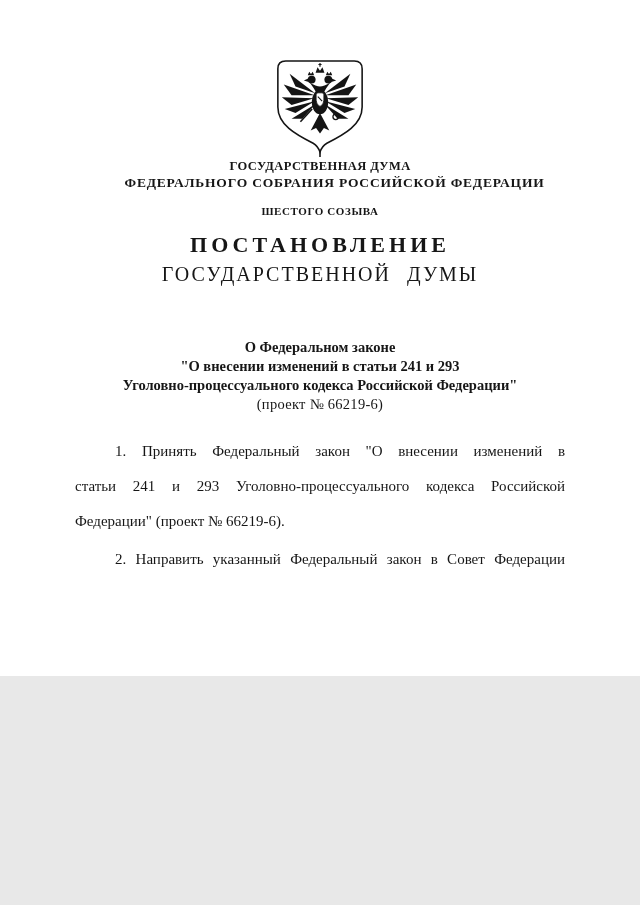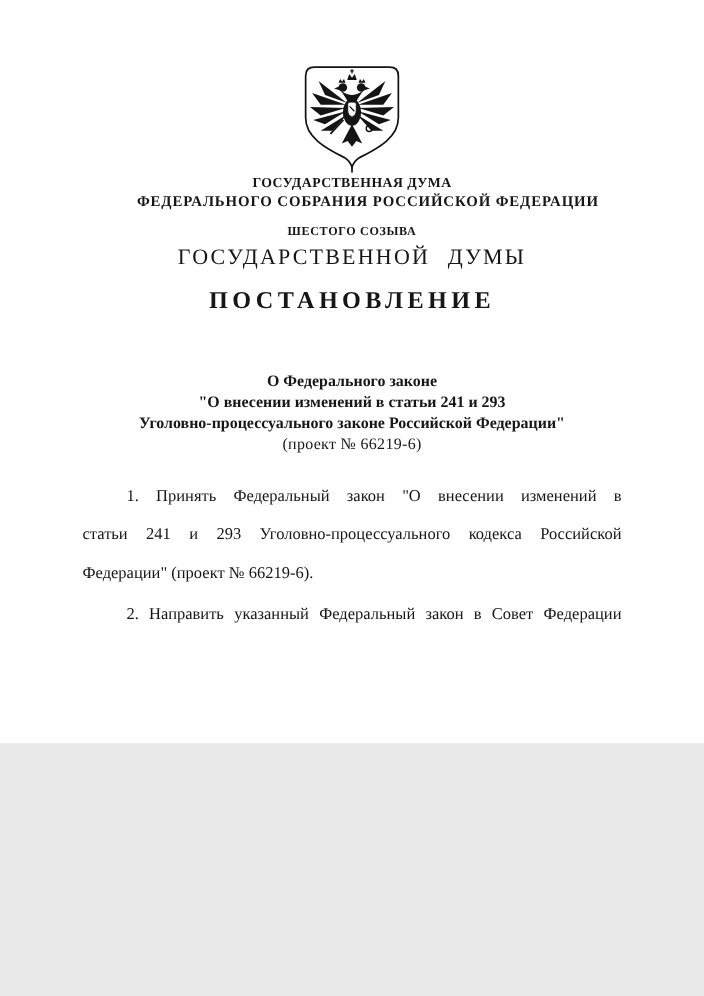--- a/index.html
+++ b/index.html
@@ -138,27 +138,27 @@
 
       <path d="M42,36.5 Q42,34.5 44,34.5 H48 Q50,34.5 50,36.5 V42 Q50,46.5 46,48.5 Q42,46.5 42,42 Z" fill="#ffffff" stroke="#141414" stroke-width="0.9"></path>
       <path class="line" stroke-width="1.1" d="M43.8,38.5 L48.2,43"></path>
     </g>
   </svg>
 
   <div class="center hdr-org">ГОСУДАРСТВЕННАЯ ДУМА</div>
   <div class="center hdr-org-full">ФЕДЕРАЛЬНОГО СОБРАНИЯ РОССИЙСКОЙ ФЕДЕРАЦИИ</div>
   <div class="center hdr-convocation">ШЕСТОГО СОЗЫВА</div>
 
+  <div class="center doc-type">ПОСТАНОВЛЕНИЕ</div>
   <div class="center doc-issuer">ГОСУДАРСТВЕННОЙ  ДУМЫ</div>
-  <div class="center doc-type">ПОСТАНОВЛЕНИЕ</div>
 
   <div class="center subject">
-    <div>О Федерального законе</div>
+    <div>О Федеральном законе</div>
     <div>"О внесении изменений в статьи 241 и 293</div>
-    <div>Уголовно-процессуального законе Российской Федерации"</div>
+    <div>Уголовно-процессуального кодекса Российской Федерации"</div>
     <div class="project">(проект № 66219-6)</div>
   </div>
 
   <div class="body-text">
 
 
     <div class="para p-item1">
       <div class="bline jline indent">1. Принять Федеральный закон "О внесении изменений в</div>
       <div class="bline jline">статьи 241 и 293 Уголовно-процессуального кодекса Российской</div>
       <div class="bline">Федерации" (проект № 66219-6).</div>

